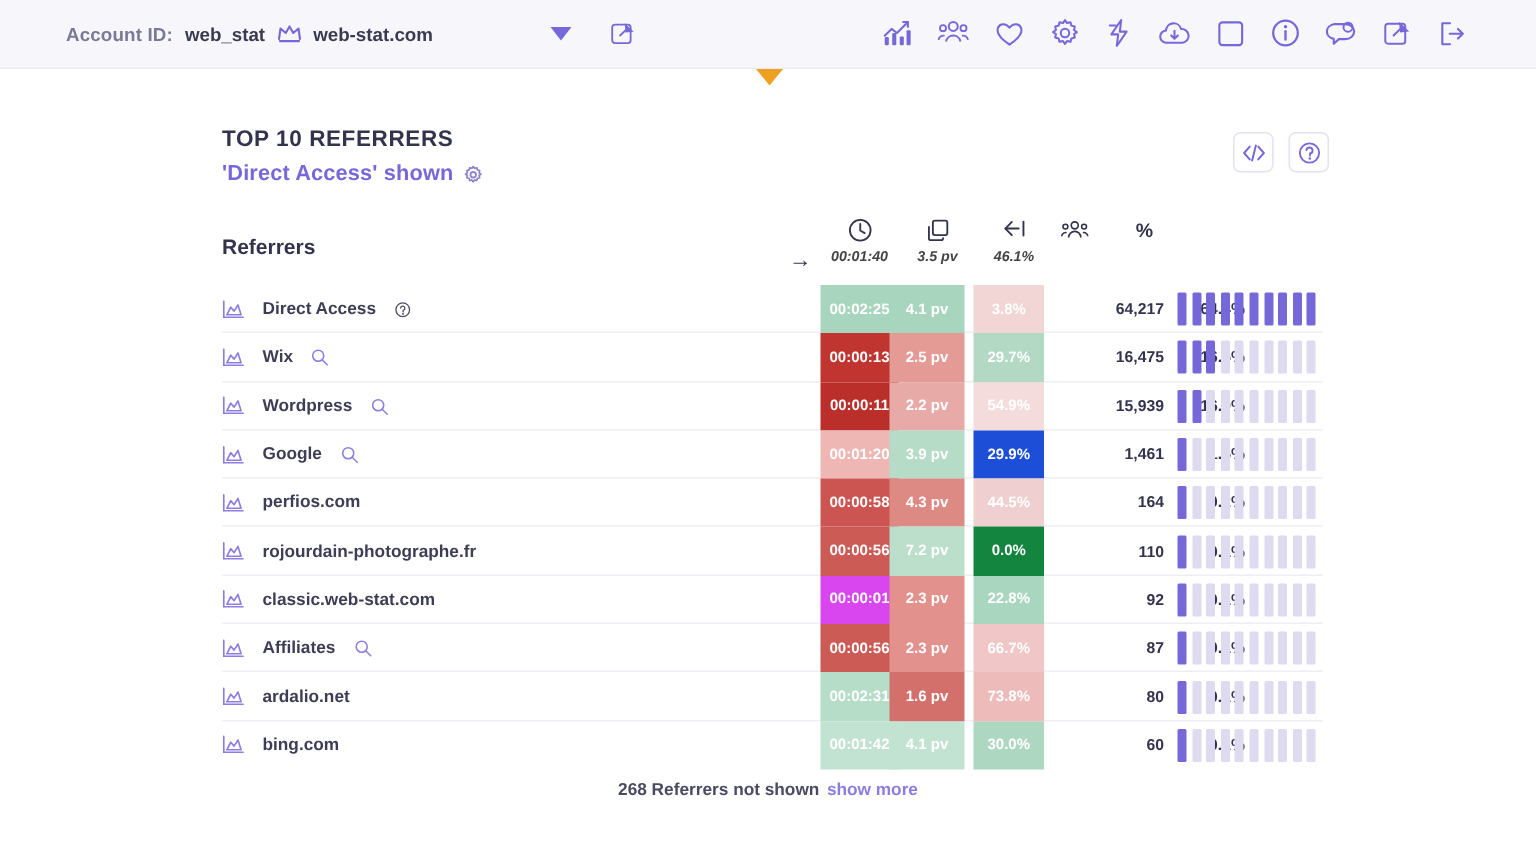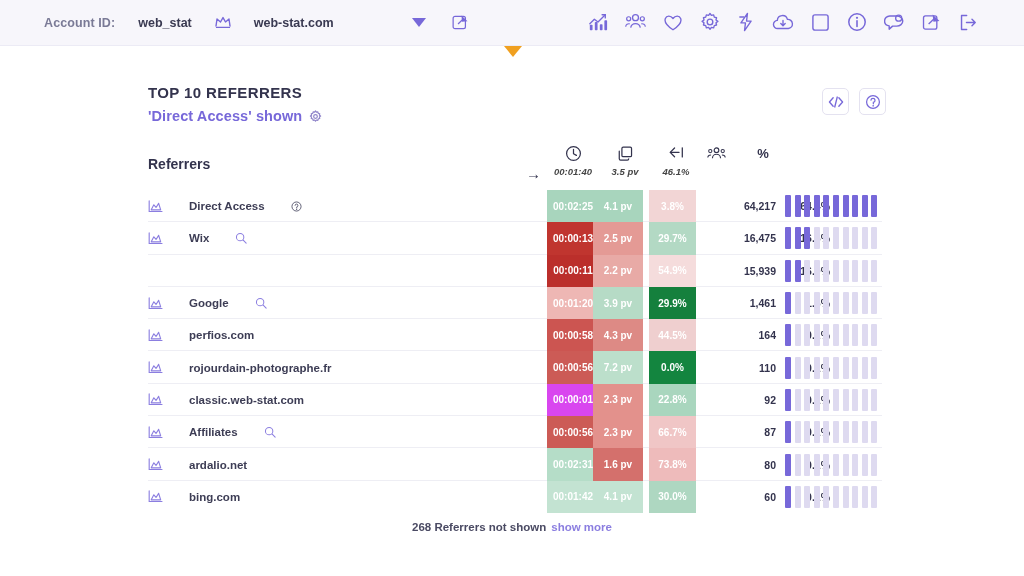--- a/index.html
+++ b/index.html
@@ -12,21 +12,21 @@
 
   
   .topbar {
     position: absolute; top: 0; left: 0;
     width: 1024px; height: 46px;
     background: #f7f6fb;
     border-bottom: 1px solid #ecebf5;
     display: flex; align-items: center;
   }
   .acct-group {
-    display: flex; align-items: center; gap: 23px;
+    display: flex; align-items: center; gap: 8px;
     margin-left: 44px;
   }
   .acct-label {
     font-size: 12.5px; font-weight: 700; color: #7a7a96;
     letter-spacing: .1px;
   }
   .acct-id {
     font-size: 12.5px; font-weight: 700; color: #3a3a52;
   }
   .acct-domain {
@@ -118,21 +118,21 @@
   .pct-sym { font-size: 13px; font-weight: 700; color: #33334d; }
 
   .rows { position: relative; }
   .row {
     position: relative; height: 32.3px;
     border-bottom: 1px solid #eeeef4;
   }
   .row:last-child { border-bottom: none; }
   .row-left {
     position: absolute; left: 0; top: 0; height: 32.3px;
-    display: flex; align-items: center; gap: 26px;
+    display: flex; align-items: center; gap: 12px;
   }
   .row-label {
     font-size: 11.5px; font-weight: 700; color: #3d3d55;
     white-space: nowrap;
   }
   .row-aux { display: flex; align-items: center; }
 
   
   .heat {
     position: absolute; top: 0; height: 32.3px;
@@ -428,20 +428,35 @@
           <span class="bar off"></span>
           <span class="bar off"></span>
           <span class="bar off"></span>
           <span class="bar off"></span>
           <span class="bar off"></span>
           <span class="bar off"></span>
           <span class="bar off"></span>
         </div>
       </div>
       <div class="row">
+        <div class="row-left">
+          <span>
+            <svg width="15" height="13" viewBox="0 0 16 14">
+              <path d="M1.2 1 V12.4 H15" fill="none" stroke="#8b7ee0" stroke-width="1.2" stroke-linecap="round"></path>
+              <path d="M3.4 10.6 L6.2 5.2 L8.6 8 L11.4 3.6 L13.6 10.6 Z" fill="none" stroke="#8b7ee0" stroke-width="1.2" stroke-linejoin="round"></path>
+            </svg>
+          </span>
+          <span class="row-label">Wordpress</span>
+          <span class="row-aux">
+            <svg width="12" height="12" viewBox="0 0 14 14">
+              <circle cx="6" cy="6" r="4.3" fill="none" stroke="#8b7ee0" stroke-width="1.2"></circle>
+              <path d="M9.3 9.3 L13 13" stroke="#8b7ee0" stroke-width="1.2" stroke-linecap="round"></path>
+            </svg>
+          </span>
+        </div>
         <div class="heat h1" style="background:#bb2f2b">00:00:11</div>
         <div class="heat h2" style="background:#e8aaa6">2.2 pv</div>
         <div class="heat h3" style="background:#f5dcdc">54.9%</div>
         <div class="numcell n1">15,939</div>
         <div class="numcell n2">16.0%</div>
         <div class="barset">
           <span class="bar on"></span>
           <span class="bar on"></span>
           <span class="bar off"></span>
           <span class="bar off"></span>
@@ -464,21 +479,21 @@
           <span class="row-label">Google</span>
           <span class="row-aux">
             <svg width="12" height="12" viewBox="0 0 14 14">
               <circle cx="6" cy="6" r="4.3" fill="none" stroke="#8b7ee0" stroke-width="1.2"></circle>
               <path d="M9.3 9.3 L13 13" stroke="#8b7ee0" stroke-width="1.2" stroke-linecap="round"></path>
             </svg>
           </span>
         </div>
         <div class="heat h1" style="background:#eeb7b4">00:01:20</div>
         <div class="heat h2" style="background:#b6dbc6">3.9 pv</div>
-        <div class="heat h3" style="background:#15803d">29.9%</div>
+        <div class="heat h3" style="background:#1d4ed8">29.9%</div>
         <div class="numcell n1">1,461</div>
         <div class="numcell n2">1.5%</div>
         <div class="barset">
           <span class="bar on"></span>
           <span class="bar off"></span>
           <span class="bar off"></span>
           <span class="bar off"></span>
           <span class="bar off"></span>
           <span class="bar off"></span>
           <span class="bar off"></span>

